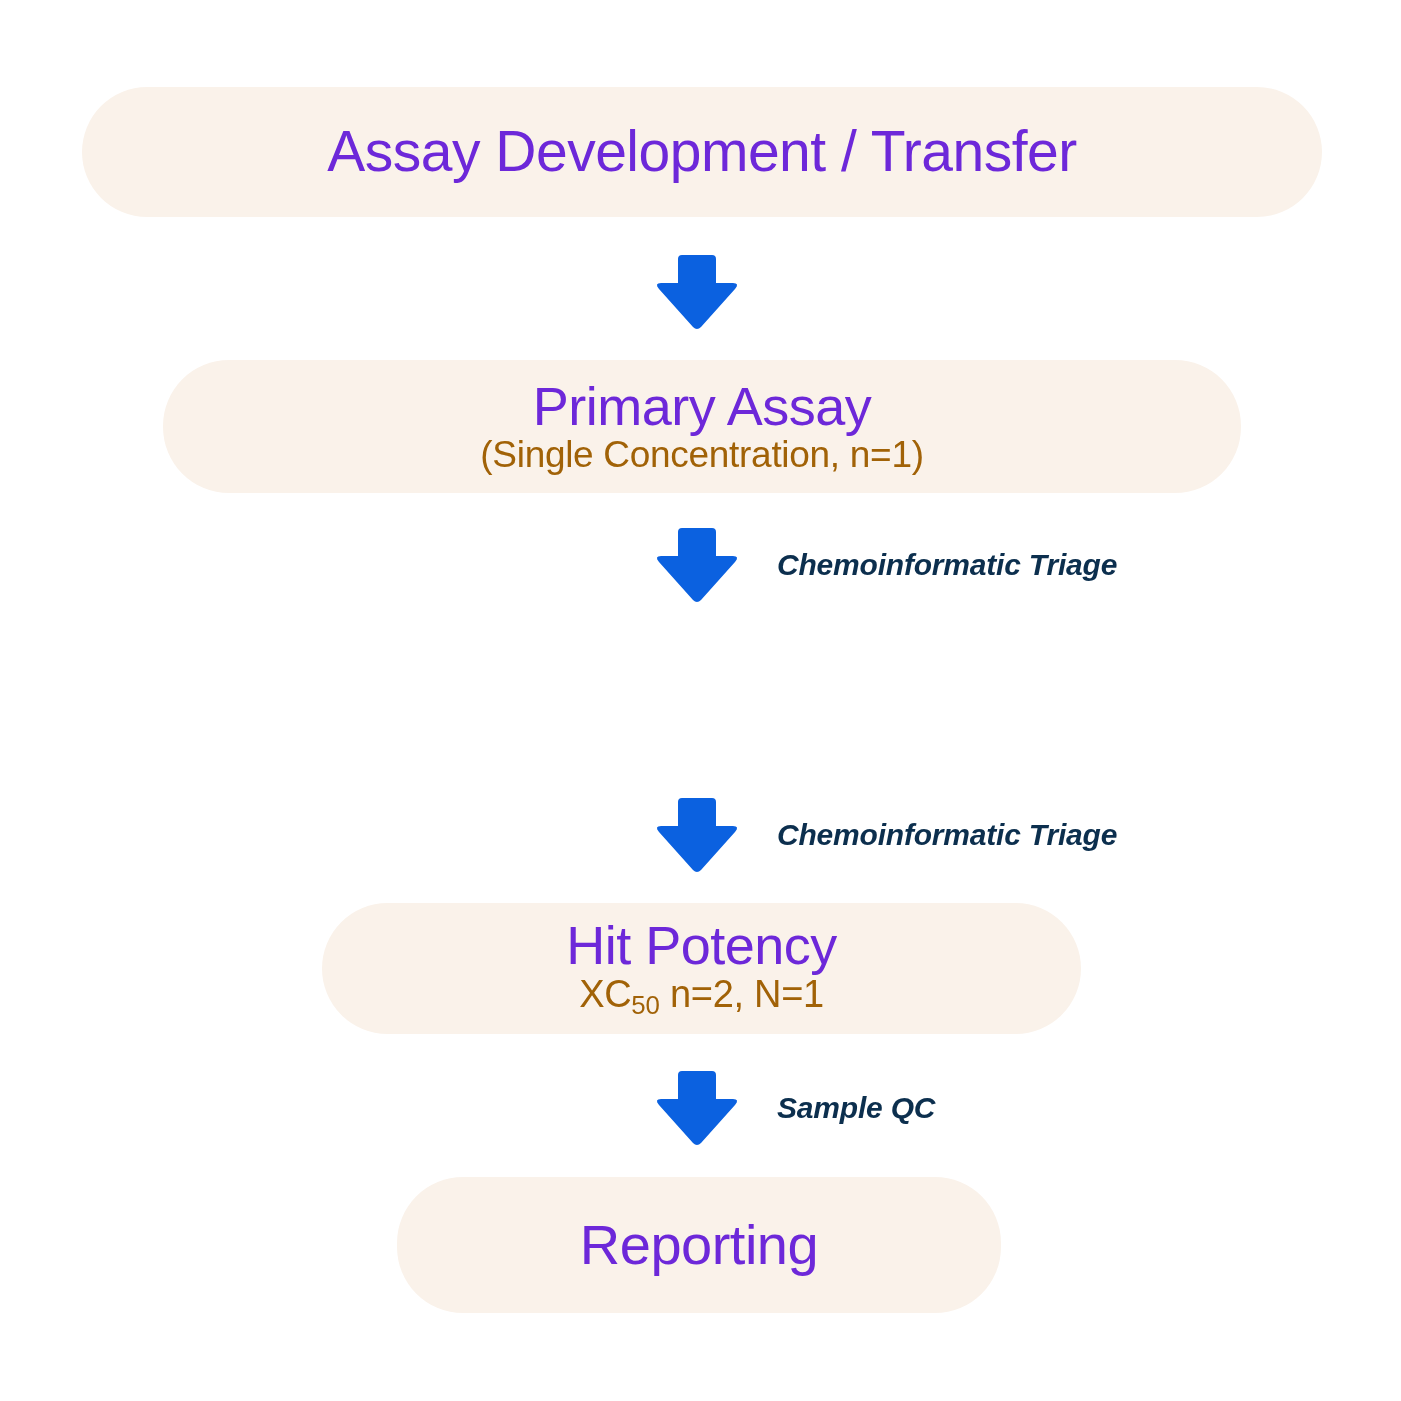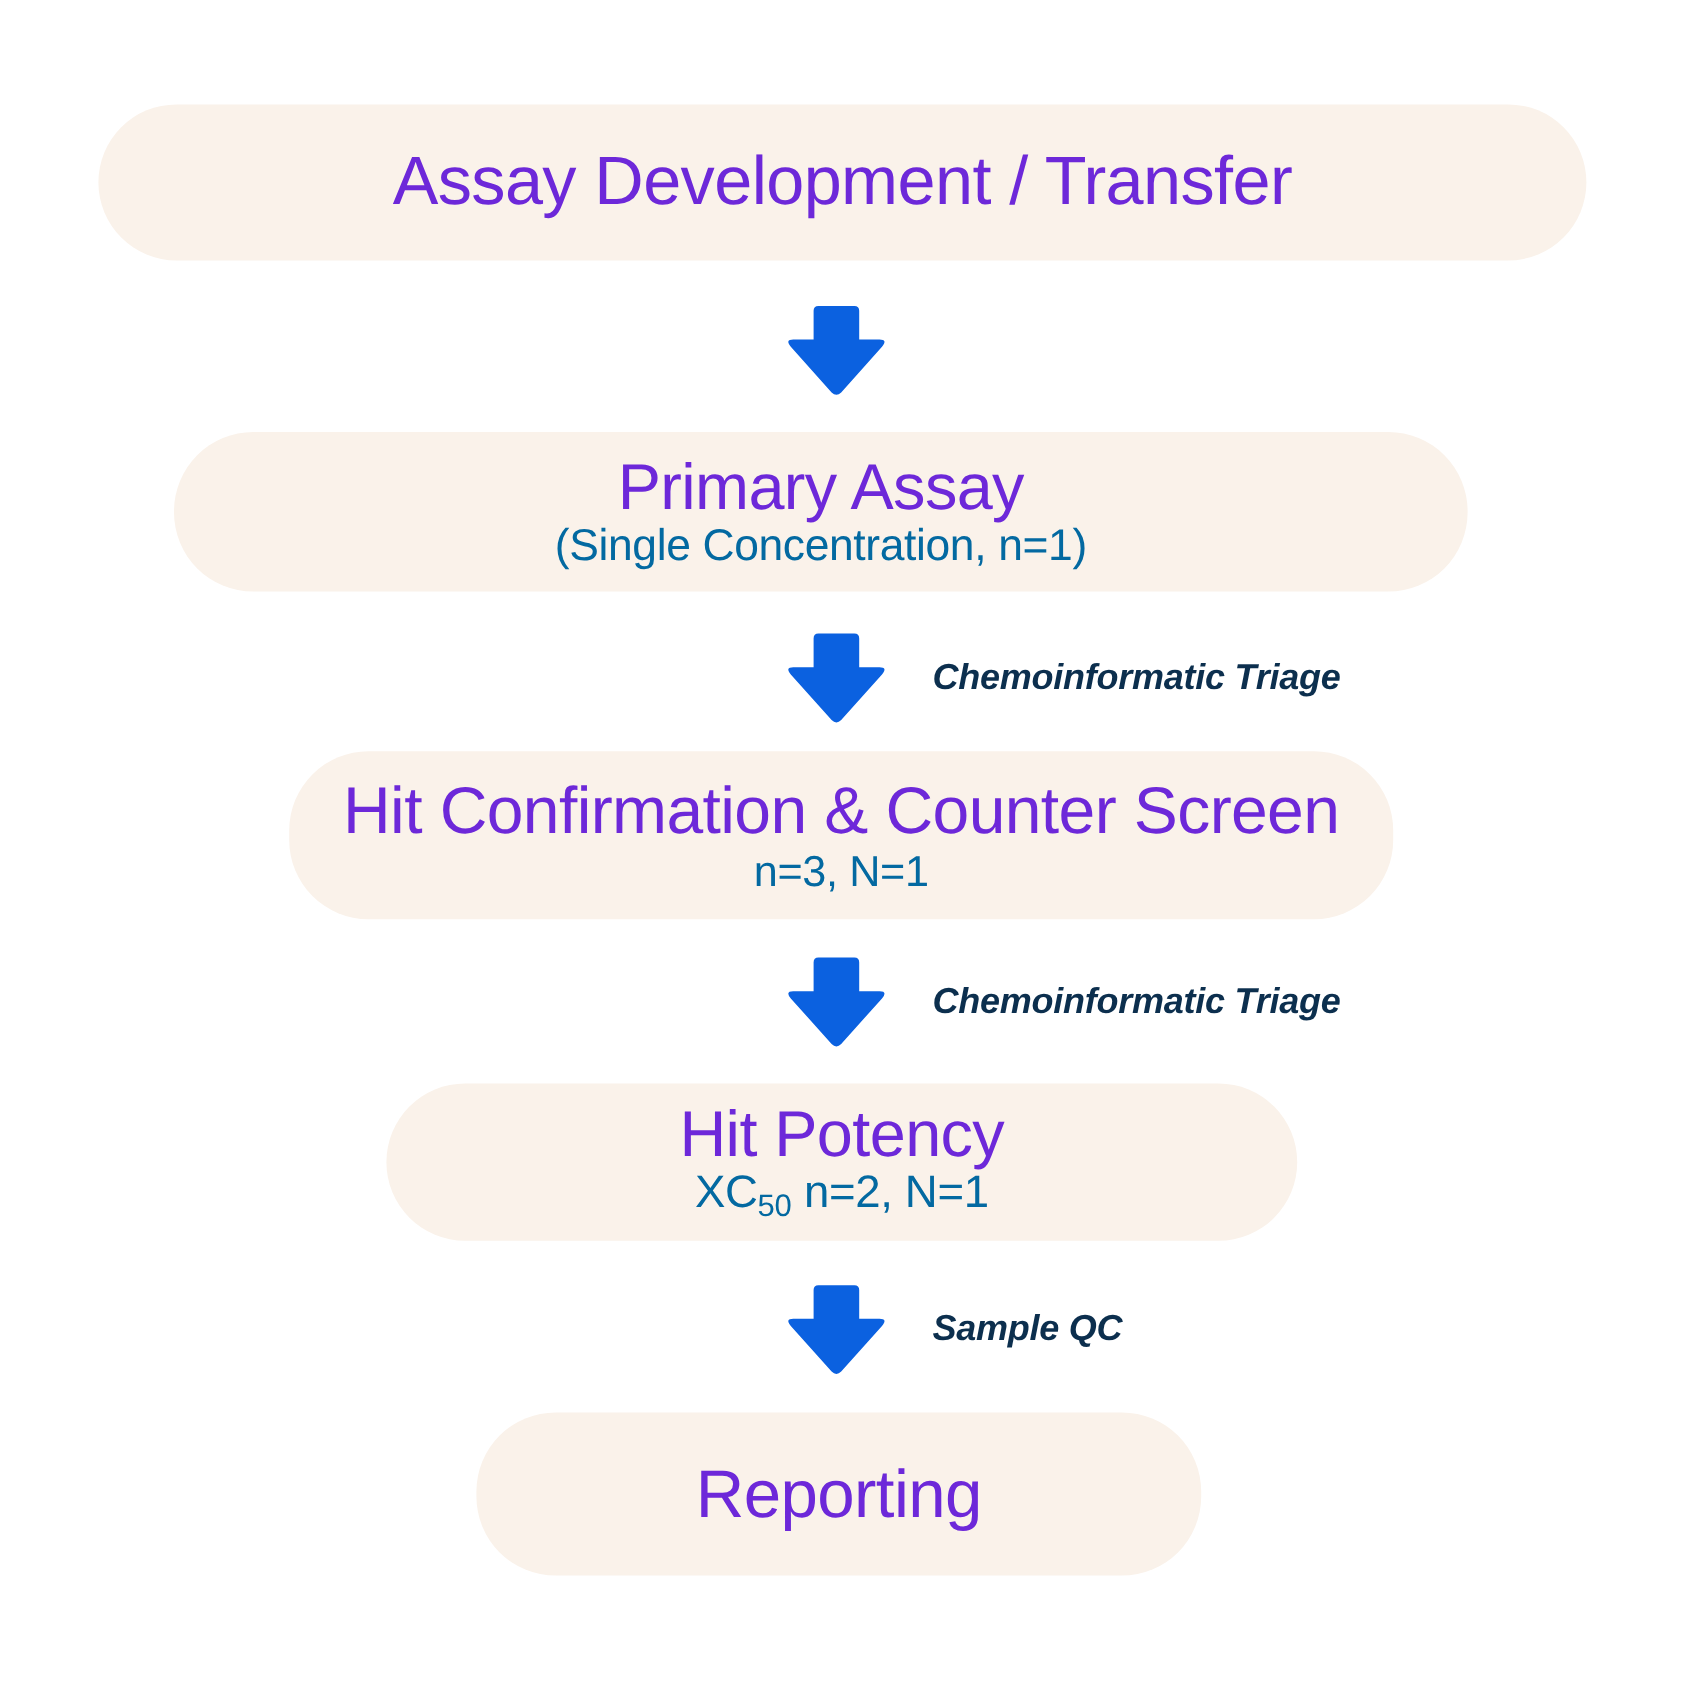--- a/index.html
+++ b/index.html
@@ -36,37 +36,37 @@
   .stage-title {
     color: #6d28d9;
     font-family: "Liberation Sans", sans-serif;
     font-weight: 400;
     letter-spacing: -0.5px;
     white-space: nowrap;
     line-height: 1.04;
   }
 
   .stage-sub {
-    color: #0369a1;
+    color: #a16207;
     font-family: "Liberation Sans", sans-serif;
     font-weight: 400;
     letter-spacing: -0.3px;
     white-space: nowrap;
     line-height: 1.05;
   }
 
   .stage-sub sub {
     font-size: 0.68em;
     vertical-align: -0.28em;
     letter-spacing: -0.2px;
   }
 
   
   #box-assay-development { left: 82px;  top: 87px;   width: 1240px; height: 130px; }
-  #box-primary-assay     { left: 145px; top: 360px;  width: 1078px; height: 133px; text-align: center; }
+  #box-primary-assay     { left: 163px; top: 360px;  width: 1078px; height: 133px; text-align: center; }
   #box-hit-confirmation  { left: 241px; top: 626px;  width: 920px;  height: 140px; }
   #box-hit-potency       { left: 322px; top: 903px;  width: 759px;  height: 131px; }
   #box-reporting         { left: 397px; top: 1177px; width: 604px;  height: 136px; }
 
   #box-assay-development .stage-title { font-size: 57px; }
   #box-primary-assay     .stage-title { font-size: 54px; }
   #box-primary-assay     .stage-sub   { font-size: 37px; margin-top: 2px; }
   #box-hit-confirmation  .stage-title { font-size: 55px; }
   #box-hit-confirmation  .stage-sub   { font-size: 36px; margin-top: 3px; }
   #box-hit-potency       .stage-title { font-size: 54px; }
@@ -146,24 +146,20 @@
                Q 44 79 40 75
                L 6 37
                Q 1 31 8 31
                L 25 31
                L 25 7
                Q 25 3 29 3 Z" fill="#0b61e0"></path>
     </svg>
     <div class="arrow-label">Chemoinformatic Triage</div>
   </div>
 
-  <div class="stage-box" id="box-hit-confirmation">
-    <div class="stage-title">Hit Confirmation &amp; Counter Screen</div>
-    <div class="stage-sub">n=3, N=1</div>
-  </div>
 
   <div class="arrow-group" id="arrow-3">
     <svg class="arrow-icon" viewBox="0 0 88 80">
       <path d="M 29 3
                L 59 3
                Q 63 3 63 7
                L 63 31
                L 80 31
                Q 87 31 82 37
                L 48 75

